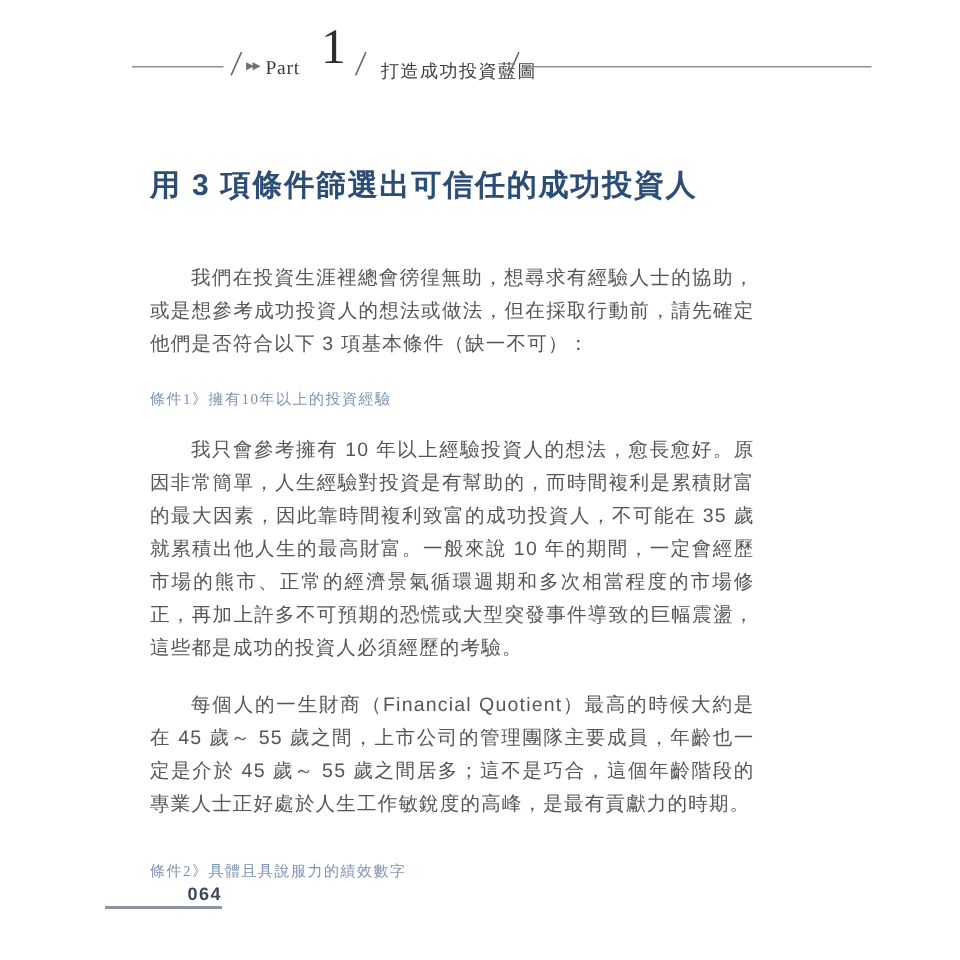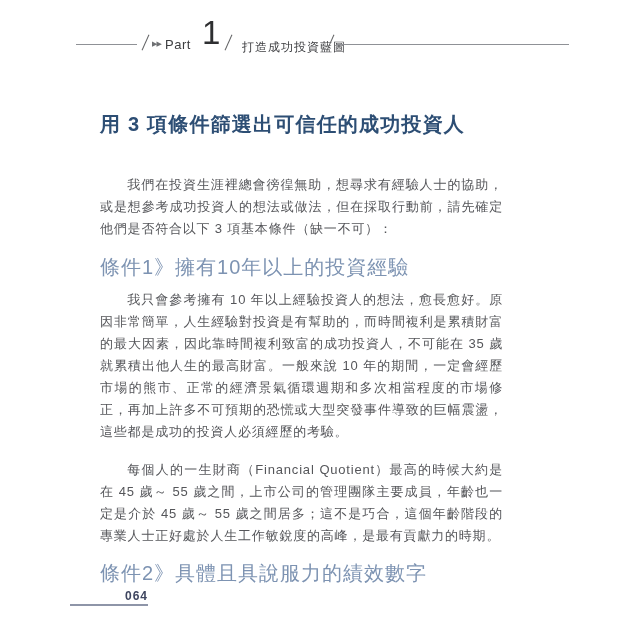--- a/index.html
+++ b/index.html
@@ -15,21 +15,21 @@
   html,body{width:640px;height:640px;}
   body{
     background:#ffffff;
     font-family:"Liberation Sans","DejaVu Sans",sans-serif;
     position:relative;
     overflow:hidden;
   }
   .page{position:absolute;inset:0;background:#fff;}
 
   
-  .hdr{position:absolute;top:0;left:4px;right:0;height:70px;}
+  .hdr{position:absolute;top:0;left:16px;right:0;height:70px;font-family:Liberation Serif, serif;}
   .hdr-rule{position:absolute;height:1px;background:var(--rule);top:44px;}
   .hdr-rule.left{left:72px;width:61px;}
   .hdr-rule.right{left:333px;width:232px;}
   .slash{
     position:absolute;width:1px;height:17px;background:#636466;
     transform:rotate(24deg);transform-origin:center;
   }
   .slash.s1{left:141px;top:34px;}
   .slash.s2{left:224px;top:34px;}
   .slash.s3{left:326px;top:34px;}
@@ -55,25 +55,25 @@
   .article-title{
     font-size:20px;font-weight:bold;color:var(--title);
     letter-spacing:1.2px;line-height:28px;margin-bottom:36px;
   }
   .body-p{
     font-size:13px;color:var(--body-text);line-height:22px;
     letter-spacing:.8px;text-align:justify;text-indent:2.1em;
   }
   .body-p.intro{margin-bottom:17px;}
   .sec-heading{
-    font-size:20px;font-weight:500;color:var(--section-heading);
-    letter-spacing:1px;line-height:20px;margin-bottom:12px;
+    font-size:10px;font-weight:500;color:var(--section-heading);
+    letter-spacing:1px;line-height:20px;margin-bottom:12px;font-family:Liberation Serif, serif;
   }
   .sec-p1{margin-bottom:16px;}
-  .sec-p2{margin-bottom:16px;}
+  .sec-p2{margin-bottom:25px;}
 
   
   .ftr{position:absolute;left:0;bottom:4px;width:100%;height:60px;}
   .ftr-num{
     position:absolute;left:70px;width:78px;bottom:33px;
     text-align:right;font-size:12px;font-weight:bold;
     color:var(--page-number);letter-spacing:1px;
   }
   .ftr-rule{
     position:absolute;left:70px;width:78px;bottom:30px;height:2px;

